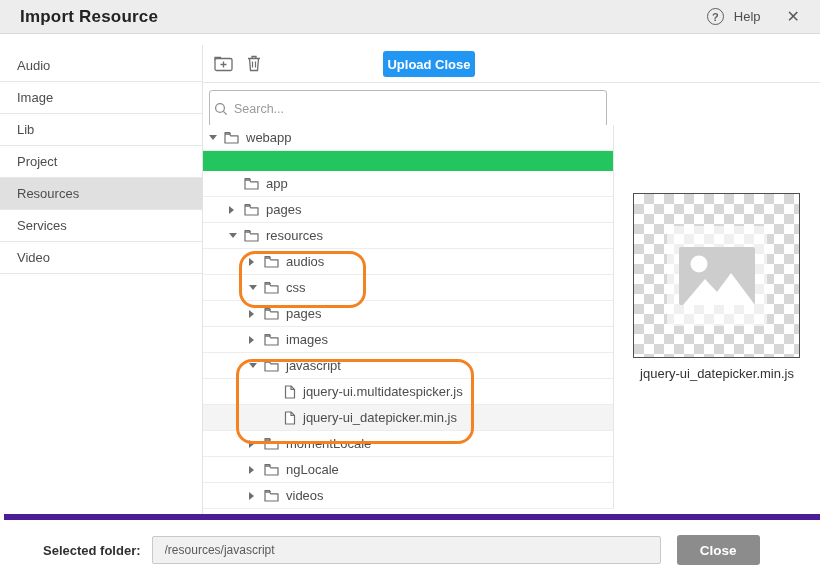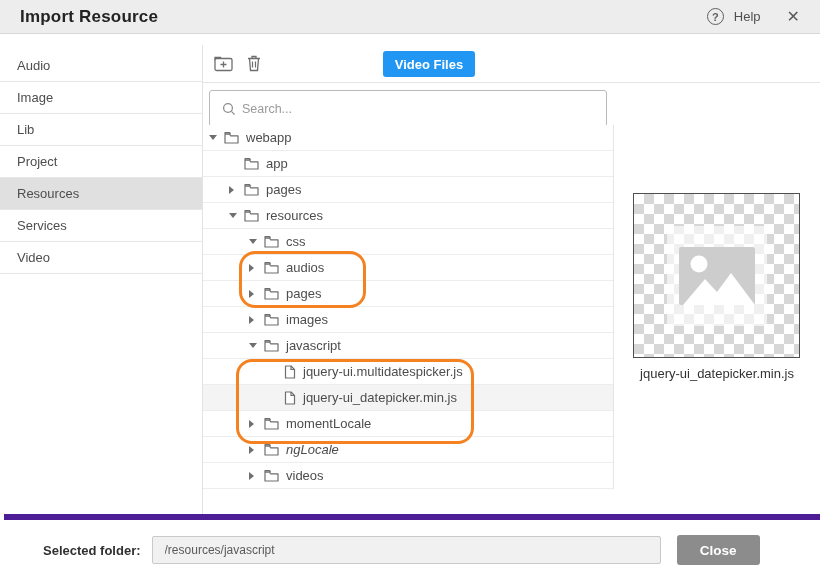--- a/index.html
+++ b/index.html
@@ -29,21 +29,21 @@
   .toolbar { position:absolute; left:0; top:0; width:617px; height:38px; border-bottom:1px solid #e5e5e5; }
   .tb-icon { position:absolute; top:8px; width:22px; height:20px; cursor:pointer; }
   .tb-icon.addfolder { left:10px; }
   .tb-icon.trash { left:42px; }
   .upload-btn { position:absolute; left:180px; top:6px; width:92px; height:26px; border:none;
                 border-radius:3px; background:#2196f3; color:#fff; font-size:13px; font-weight:700;
                 font-family:"Liberation Sans", sans-serif; cursor:pointer; }
 
   .search-wrap { position:absolute; left:6px; top:45px; width:398px; height:37px;
                  border:1px solid #b9b9b9; border-radius:3px; background:#fff;
-                 display:flex; align-items:center; padding:0 12px; }
+                 display:flex; align-items:center; padding:0 4px; }
   .search-wrap input { border:none; outline:none; flex:1; font-size:12.5px; color:#444;
                        font-family:"Liberation Sans", sans-serif; margin-left:6px; }
   .search-wrap input::placeholder { color:#9a9a9a; }
 
   
   .tree { position:absolute; left:0; top:80px; width:411px; border-right:1px solid #e5e5e5; background:#22c55e; }
   .tree-row { height:26px; display:flex; align-items:center; border-bottom:1px solid #ededed;
               font-size:13px; color:#4d4d4d; cursor:pointer; background:#fff; }
   .tree-row.selected { background:#f4f4f4; }
   .caret-slot { width:15px; display:flex; align-items:center; justify-content:flex-start; flex:none; }
@@ -117,21 +117,21 @@
           <path d="M10.5 8.5 v6 M7.5 11.5 h6" stroke="#6e6e6e" stroke-width="1.3"></path>
         </svg>
       </span>
       <span class="tb-icon trash">
         <svg width="18" height="20" viewBox="0 0 18 20">
           <path d="M3 5.5 h12 M7 5.5 V3.5 h4 v2" fill="none" stroke="#6e6e6e" stroke-width="1.3"></path>
           <path d="M4.5 5.5 l1 12 h7 l1-12" fill="none" stroke="#6e6e6e" stroke-width="1.3"></path>
           <path d="M7.5 8.5 v6 M10.5 8.5 v6" stroke="#6e6e6e" stroke-width="1.2"></path>
         </svg>
       </span>
-      <button class="upload-btn" style="background: rgb(33, 150, 243);">Video Files</button>
+      <button class="upload-btn" style="background: rgb(33, 150, 243);">Upload Close</button>
     </div>
 
     <div class="search-wrap">
       <span style="display:flex;">
         <svg width="14" height="14" viewBox="0 0 14 14">
           <circle cx="6" cy="6" r="4.4" fill="none" stroke="#8d8d8d" stroke-width="1.3"></circle>
           <path d="M9.4 9.4 L12.6 12.6" stroke="#8d8d8d" stroke-width="1.3"></path>
         </svg>
       </span>
       <input type="text" placeholder="Search..." style="">
@@ -142,72 +142,72 @@
           <span class="caret-slot">
             <span class="caret-down"></span>
           </span>
           <span class="node-icon">
             <svg width="15" height="13" viewBox="0 0 15 13">
               <path d="M1 3.2 h4.6 l1 1.6 H14 V12 H1 Z M1 3.2 V1.6 h4.6 l1 1.6" fill="none" stroke="#6e6e6e" stroke-width="1.2" stroke-linejoin="round"></path>
             </svg>
           </span>
           <span class="tree-label">webapp</span>
         </div>
+        <div class="tree-row" style="padding-left: 26px; margin-top: 20px;">
+          <span class="caret-slot"></span>
+          <span class="node-icon">
+            <svg width="15" height="13" viewBox="0 0 15 13">
+              <path d="M1 3.2 h4.6 l1 1.6 H14 V12 H1 Z M1 3.2 V1.6 h4.6 l1 1.6" fill="none" stroke="#6e6e6e" stroke-width="1.2" stroke-linejoin="round"></path>
+            </svg>
+          </span>
+          <span class="tree-label">app</span>
+        </div>
         <div class="tree-row" style="padding-left: 26px;">
-          <span class="caret-slot"></span>
-          <span class="node-icon">
-            <svg width="15" height="13" viewBox="0 0 15 13">
-              <path d="M1 3.2 h4.6 l1 1.6 H14 V12 H1 Z M1 3.2 V1.6 h4.6 l1 1.6" fill="none" stroke="#6e6e6e" stroke-width="1.2" stroke-linejoin="round"></path>
-            </svg>
-          </span>
-          <span class="tree-label">app</span>
+          <span class="caret-slot">
+            <span class="caret-right"></span>
+          </span>
+          <span class="node-icon">
+            <svg width="15" height="13" viewBox="0 0 15 13">
+              <path d="M1 3.2 h4.6 l1 1.6 H14 V12 H1 Z M1 3.2 V1.6 h4.6 l1 1.6" fill="none" stroke="#6e6e6e" stroke-width="1.2" stroke-linejoin="round"></path>
+            </svg>
+          </span>
+          <span class="tree-label">pages</span>
         </div>
         <div class="tree-row" style="padding-left: 26px;">
           <span class="caret-slot">
-            <span class="caret-right"></span>
-          </span>
-          <span class="node-icon">
-            <svg width="15" height="13" viewBox="0 0 15 13">
-              <path d="M1 3.2 h4.6 l1 1.6 H14 V12 H1 Z M1 3.2 V1.6 h4.6 l1 1.6" fill="none" stroke="#6e6e6e" stroke-width="1.2" stroke-linejoin="round"></path>
-            </svg>
-          </span>
-          <span class="tree-label">pages</span>
-        </div>
-        <div class="tree-row" style="padding-left: 26px;">
-          <span class="caret-slot">
             <span class="caret-down"></span>
           </span>
           <span class="node-icon">
             <svg width="15" height="13" viewBox="0 0 15 13">
               <path d="M1 3.2 h4.6 l1 1.6 H14 V12 H1 Z M1 3.2 V1.6 h4.6 l1 1.6" fill="none" stroke="#6e6e6e" stroke-width="1.2" stroke-linejoin="round"></path>
             </svg>
           </span>
           <span class="tree-label">resources</span>
         </div>
         <div class="tree-row" style="padding-left: 46px;">
           <span class="caret-slot">
+            <span class="caret-right"></span>
+          </span>
+          <span class="node-icon">
+            <svg width="15" height="13" viewBox="0 0 15 13">
+              <path d="M1 3.2 h4.6 l1 1.6 H14 V12 H1 Z M1 3.2 V1.6 h4.6 l1 1.6" fill="none" stroke="#6e6e6e" stroke-width="1.2" stroke-linejoin="round"></path>
+            </svg>
+          </span>
+          <span class="tree-label">audios</span>
+        </div>
+        <div class="tree-row" style="padding-left: 46px;">
+          <span class="caret-slot">
             <span class="caret-down"></span>
           </span>
           <span class="node-icon">
             <svg width="15" height="13" viewBox="0 0 15 13">
               <path d="M1 3.2 h4.6 l1 1.6 H14 V12 H1 Z M1 3.2 V1.6 h4.6 l1 1.6" fill="none" stroke="#6e6e6e" stroke-width="1.2" stroke-linejoin="round"></path>
             </svg>
           </span>
           <span class="tree-label">css</span>
-        </div>
-        <div class="tree-row" style="padding-left: 46px;">
-          <span class="caret-slot">
-            <span class="caret-right"></span>
-          </span>
-          <span class="node-icon">
-            <svg width="15" height="13" viewBox="0 0 15 13">
-              <path d="M1 3.2 h4.6 l1 1.6 H14 V12 H1 Z M1 3.2 V1.6 h4.6 l1 1.6" fill="none" stroke="#6e6e6e" stroke-width="1.2" stroke-linejoin="round"></path>
-            </svg>
-          </span>
-          <span class="tree-label">audios</span>
         </div>
         <div class="tree-row" style="padding-left: 46px;">
           <span class="caret-slot">
             <span class="caret-right"></span>
           </span>
           <span class="node-icon">
             <svg width="15" height="13" viewBox="0 0 15 13">
               <path d="M1 3.2 h4.6 l1 1.6 H14 V12 H1 Z M1 3.2 V1.6 h4.6 l1 1.6" fill="none" stroke="#6e6e6e" stroke-width="1.2" stroke-linejoin="round"></path>
             </svg>
           </span>
@@ -259,21 +259,21 @@
           <span class="caret-slot">
             <span class="caret-right"></span>
           </span>
           <span class="node-icon">
             <svg width="15" height="13" viewBox="0 0 15 13">
               <path d="M1 3.2 h4.6 l1 1.6 H14 V12 H1 Z M1 3.2 V1.6 h4.6 l1 1.6" fill="none" stroke="#6e6e6e" stroke-width="1.2" stroke-linejoin="round"></path>
             </svg>
           </span>
           <span class="tree-label">momentLocale</span>
         </div>
-        <div class="tree-row" style="padding-left: 46px; font-style: italic;">
+        <div class="tree-row" style="padding-left: 46px;">
           <span class="caret-slot">
             <span class="caret-right"></span>
           </span>
           <span class="node-icon">
             <svg width="15" height="13" viewBox="0 0 15 13">
               <path d="M1 3.2 h4.6 l1 1.6 H14 V12 H1 Z M1 3.2 V1.6 h4.6 l1 1.6" fill="none" stroke="#6e6e6e" stroke-width="1.2" stroke-linejoin="round"></path>
             </svg>
           </span>
           <span class="tree-label">ngLocale</span>
         </div>

